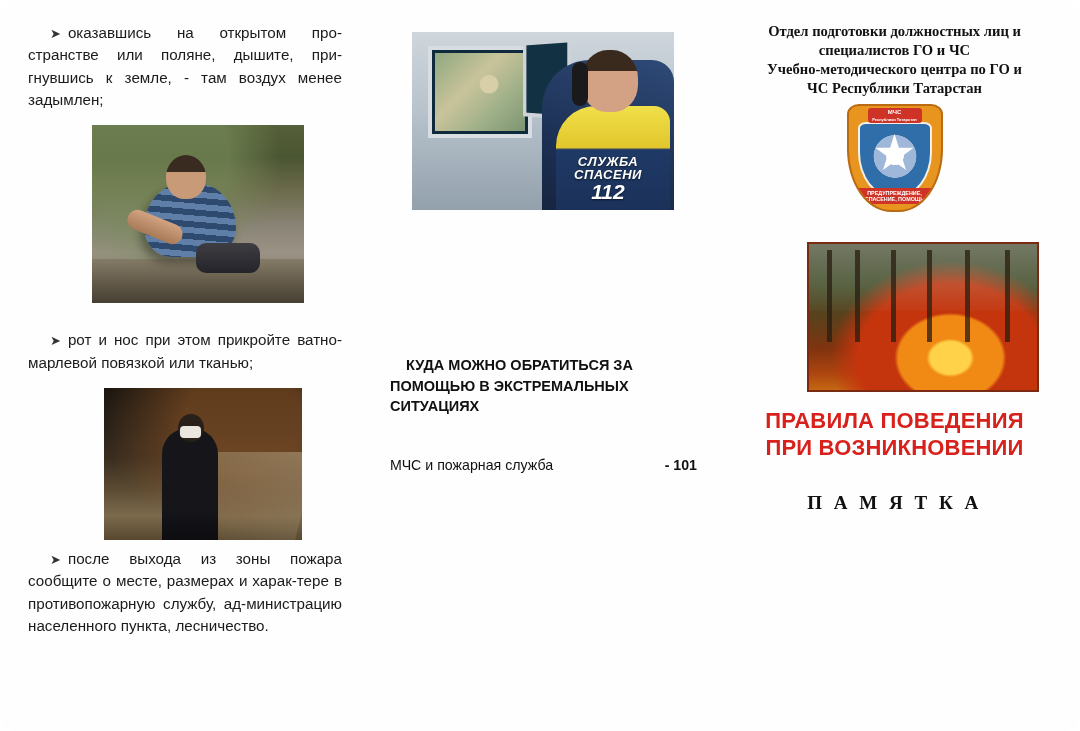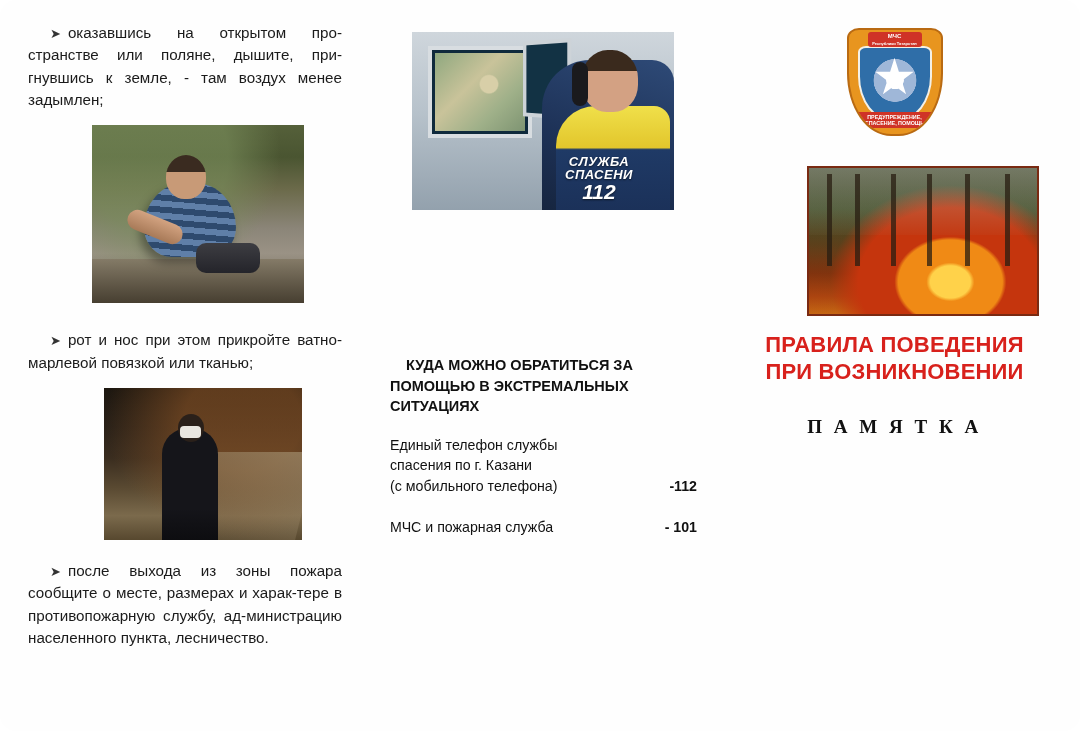--- a/index.html
+++ b/index.html
@@ -207,21 +207,21 @@
   }
   .photo-dispatcher .handset {
     position: absolute;
     right: 86px; top: 30px;
     width: 16px; height: 44px;
     border-radius: 8px;
     background: #1a1a1d;
   }
   .photo-dispatcher .badge {
     position: absolute;
-    right: 27px; bottom: 8px;
+    right: 18px; bottom: 8px;
     width: 96px;
     text-align: center;
     color: #fff;
     font-weight: bold;
     font-style: italic;
     line-height: 1.0;
     text-shadow: 0 1px 2px rgba(0,0,0,0.6);
   }
   .photo-dispatcher .badge .l1 { font-size: 13px; letter-spacing: .5px; }
   .photo-dispatcher .badge .l2 { font-size: 13px; letter-spacing: .5px; }
@@ -396,21 +396,21 @@
       <span class="indent"></span><span class="ar">➤</span><span>рот и нос при этом прикройте ватно-марлевой повязкой или тканью;</span>
     </p>
 
     <div class="photo photo-mask">
       <div class="road"></div>
       <div class="figure"></div>
       <div class="fhead"></div>
       <div class="fmask"></div>
     </div>
 
-    <p class="bullet-para" style="margin-top:20px">
+    <p class="bullet-para" style="margin-top:8px">
       <span class="indent"></span><span class="ar">➤</span><span>после выхода из зоны пожара сообщите о месте, размерах и харак-тере в противопожарную службу, ад-министрацию населенного пункта, лесничество.</span>
     </p>
   </div>
 
   <div class="col col-mid">
 
     <div class="photo photo-dispatcher">
       <div class="mon">
         <div class="map"></div>
       </div>
@@ -425,36 +425,36 @@
         <div class="l2">СПАСЕНИ</div>
         <div class="l3">112</div>
       </div>
     </div>
 
     <div class="mid-title">
       <span class="ti"></span><span>КУДА МОЖНО ОБРАТИТЬСЯ ЗА ПОМОЩЬЮ В ЭКСТРЕМАЛЬНЫХ СИТУАЦИЯХ</span>
     </div>
 
     <div class="phone-block">
-      <div class="phone-row">
-        <div class="label">Единый телефон службы
-спасения по г. Казани
-(с мобильного телефона)</div>
-        <div class="num">-112</div>
-      </div>
       <div class="gap"></div>
       <div class="phone-row">
         <div class="label">МЧС и пожарная служба</div>
         <div class="num">- 101</div>
       </div>
     </div>
   </div>
 
   <div class="col col-right">
 
+    <div class="org">
+      <div>Отдел подготовки должностных лиц и</div>
+      <div>специалистов ГО и ЧС</div>
+      <div>Учебно-методического центра по ГО и</div>
+      <div>ЧС Республики Татарстан</div>
+    </div>
 
     <div class="emblem-wrap">
       <div class="emblem">
         <div class="shield">
           <div class="inner"></div>
           <div class="star"></div>
           <div class="banner-top">
             <div>МЧС</div>
             <div style="font-size:4px">Республики Татарстан</div>
           </div>

